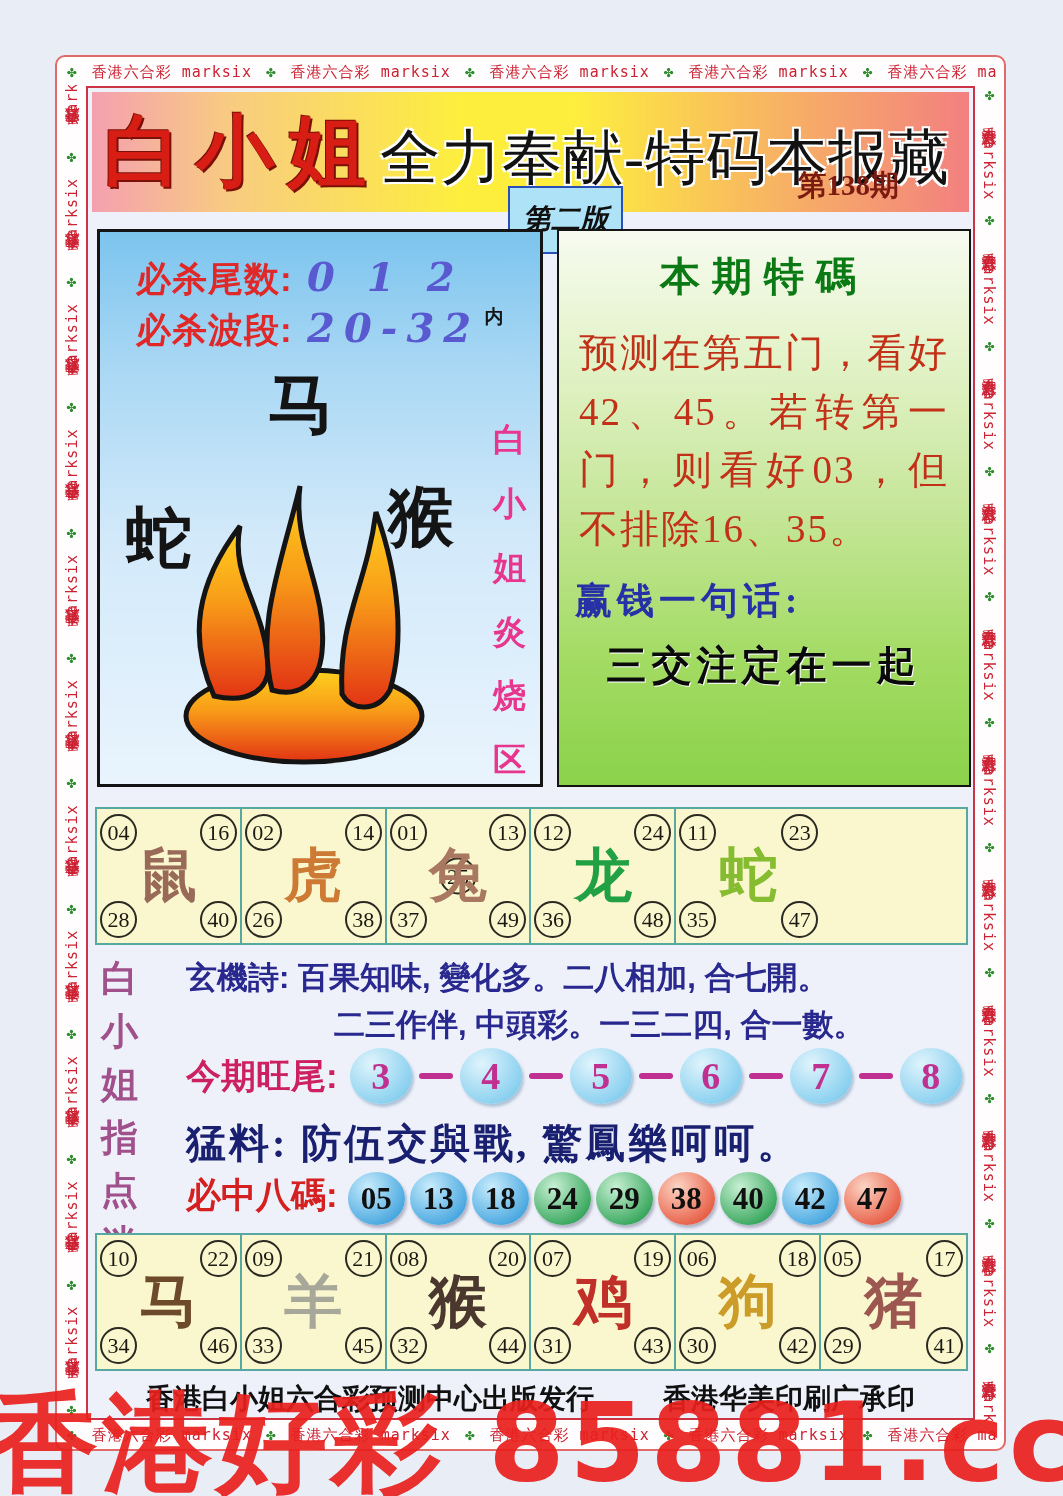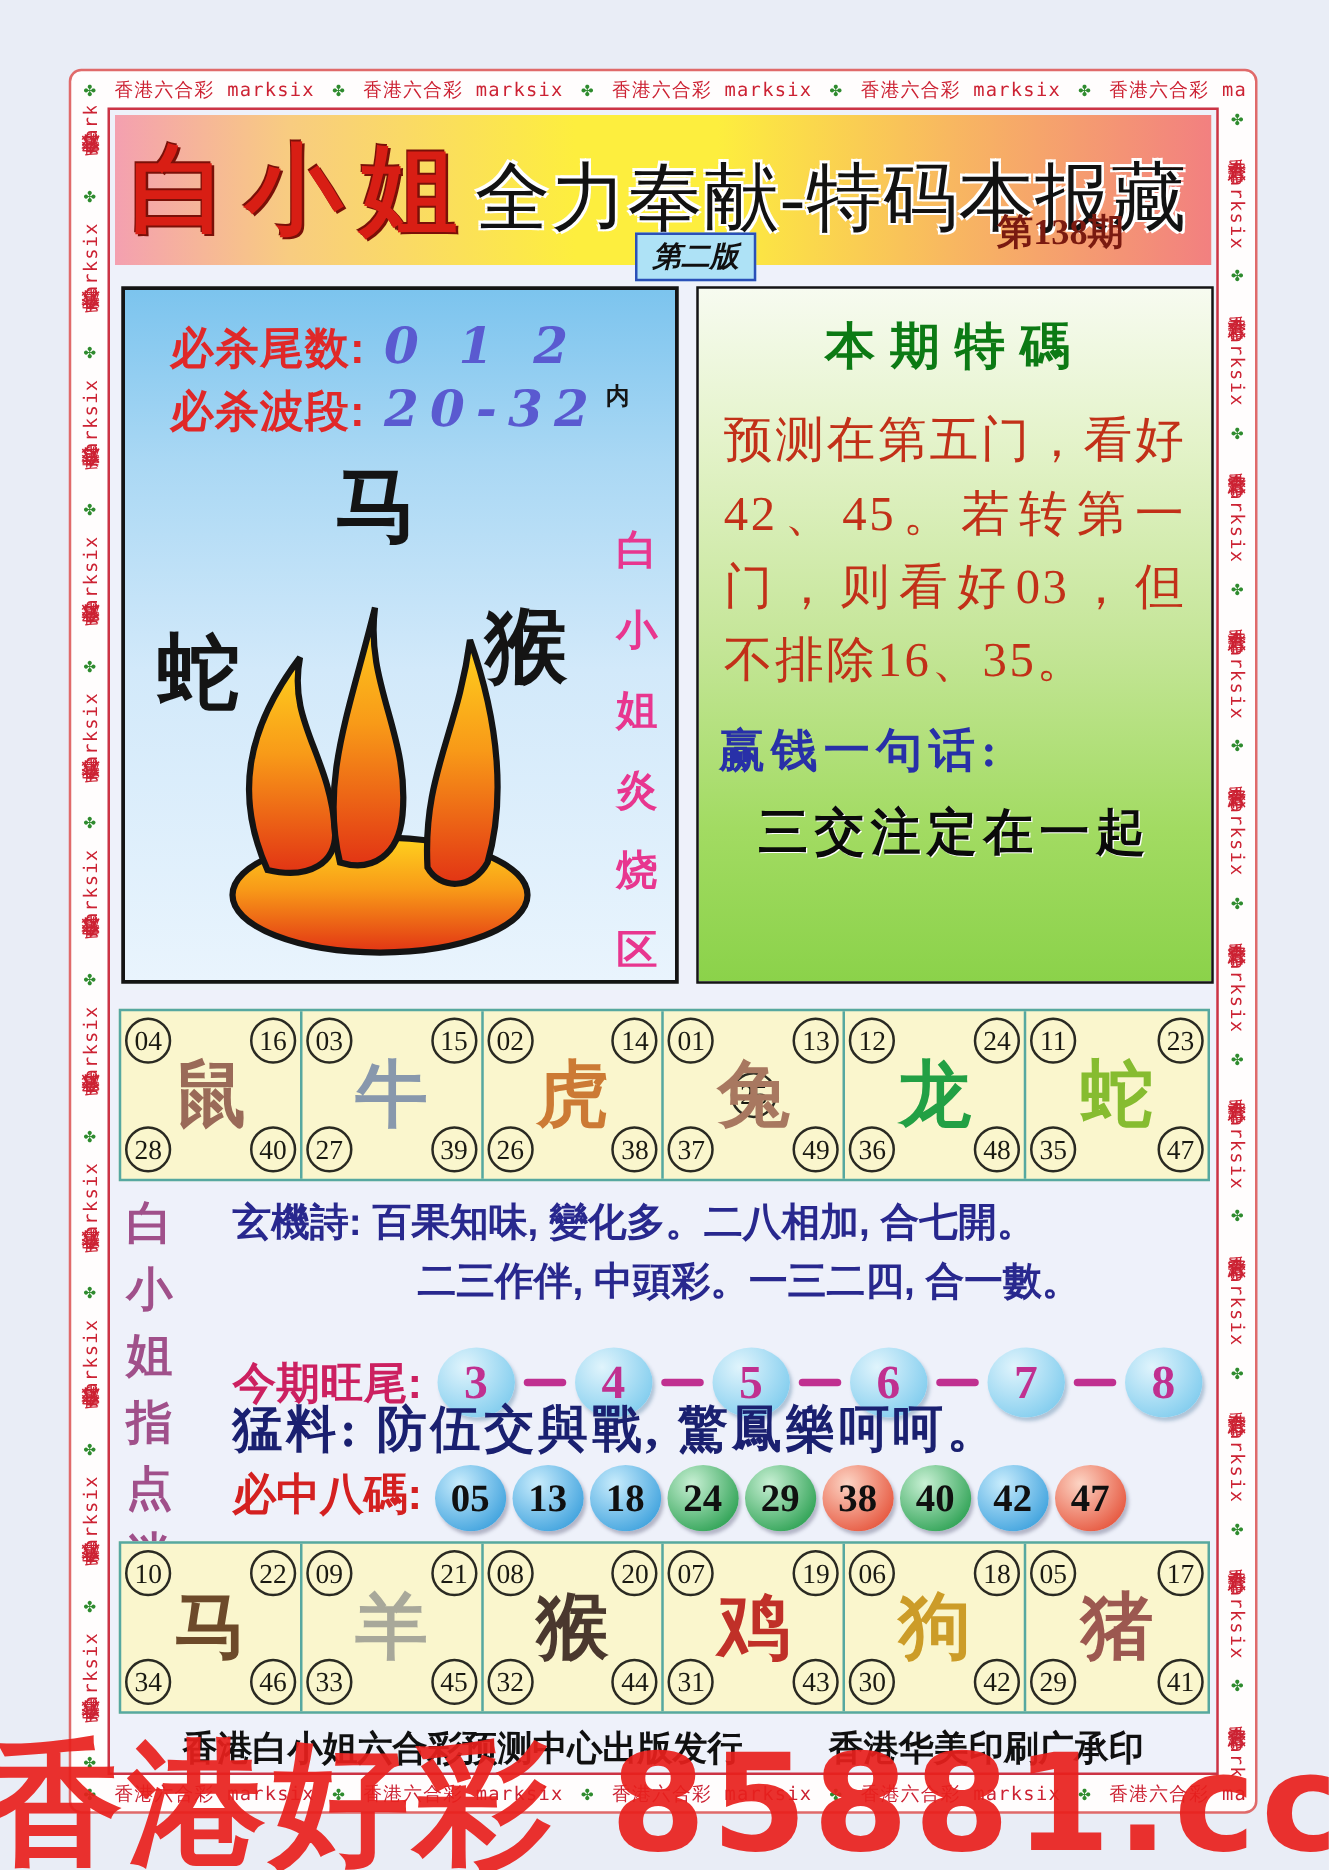--- a/index.html
+++ b/index.html
@@ -44,21 +44,21 @@
   .title-black {
     font-family:"Liberation Serif", serif; font-weight:normal;
     font-size:60px; color:#121212; letter-spacing:1px;
     text-shadow:2px 2px 0 #fff, -2px -2px 0 #fff, 2px -2px 0 #fff, -2px 2px 0 #fff;
   }
   .issue { position:absolute; right:70px; top:74px; font-size:29px; color:#7a1a10;
     font-family:"Liberation Serif", serif; font-weight:bold; }
   .edition {
     position:absolute; left:416px; top:94px; background:#aee2f6;
     border:2px solid #2a50b8; color:#101010; font-weight:bold; font-style:italic;
-    font-size:23px; padding:2px 12px;
+    font-size:29px; padding:12px 12px;
   }
   
   .burn-box {
     position:absolute; left:9px; top:141px; width:446px; height:558px;
     background:linear-gradient(180deg,#7cc4ee 0%,#aad8f4 25%,#d2e9fa 55%,#e9f4fd 100%);
     border:3px solid #141414;
   }
   .kill-line { position:absolute; left:36px; white-space:nowrap; }
   .kill-line.l1 { top:21px; } .kill-line.l2 { top:72px; }
   .kill-label { color:#e02828; font-size:35px; font-weight:bold; letter-spacing:1px; }
@@ -102,21 +102,21 @@
   .znum.ct { left:50%; top:50%; transform:translate(-50%,-50%); }
   .zanimal { position:absolute; left:50%; top:50%; transform:translate(-50%,-50%);
     font-size:58px; font-weight:bold; font-family:"Liberation Serif", serif; }
   
   .tips-vert { position:absolute; left:13px; top:866px; color:#a0508a; font-size:37px;
     font-weight:bold; font-family:"Liberation Serif", serif; }
   .tips-vert div { margin-bottom:3px; }
   .poem { position:absolute; left:98px; top:866px; color:#28288e; font-size:31px;
     font-weight:bold; line-height:47px; white-space:nowrap; }
   .poem .line2 { padding-left:148px; }
-  .wangwei { position:absolute; left:98px; top:990px; display:flex; align-items:center;text-align:center; }
+  .wangwei { position:absolute; left:98px; top:960px; display:flex; align-items:center;text-align:center; }
   .wangwei-label { color:#cc2060; font-size:35px; font-weight:bold; margin-right:12px; }
   .oval { width:62px; height:56px; border-radius:50%;
     background:radial-gradient(circle at 35% 28%, #e0f4fc 0%, #8ed2f0 70%, #6cc0e8 100%);
     color:#c03090; font-size:38px; font-weight:bold; display:flex; align-items:center;
     justify-content:center; font-family:"Liberation Serif", serif;
     box-shadow:2px 3px 3px rgba(100,140,170,.45); }
   .dash { width:34px; height:6px; background:#c03090; margin:0 7px; border-radius:3px; }
   .menliao { position:absolute; left:98px; top:1028px; color:#1a2070; font-size:40px;
     font-weight:bold; letter-spacing:3px; white-space:nowrap;
     font-family:"Liberation Serif", serif; }
@@ -204,27 +204,20 @@
 
     <div class="zgrid top">
         <div class="zcell">
           <div class="znum tl">04</div>
           <div class="znum tr">16</div>
           <div class="znum bl">28</div>
           <div class="znum br">40</div>
           <div class="zanimal" style="color: rgb(154, 106, 88);">鼠</div>
         </div>
         <div class="zcell">
-          <div class="znum tl">03</div>
-          <div class="znum tr">15</div>
-          <div class="znum bl">27</div>
-          <div class="znum br">39</div>
-          <div class="zanimal" style="color: rgb(136, 152, 172);">牛</div>
-        </div>
-        <div class="zcell">
           <div class="znum tl">02</div>
           <div class="znum tr">14</div>
           <div class="znum bl">26</div>
           <div class="znum br">38</div>
           <div class="zanimal" style="color: rgb(204, 122, 52);">虎</div>
         </div>
         <div class="zcell">
           <div class="znum tl">01</div>
           <div class="znum tr">13</div>
           <div class="znum bl">37</div>

